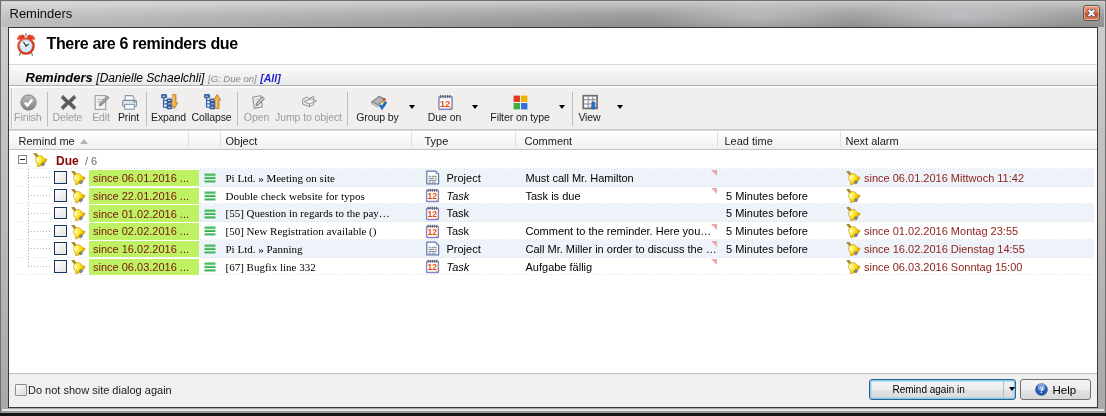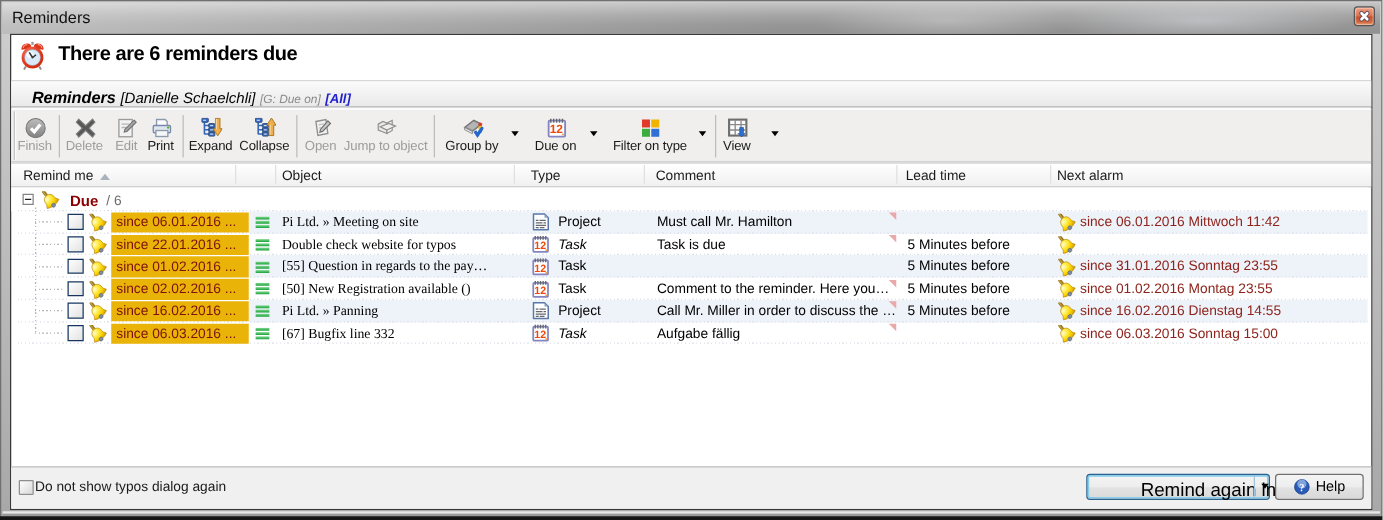--- a/index.html
+++ b/index.html
@@ -50,41 +50,41 @@
     border-top:1px solid #d5d5d5;border-bottom:1px solid #c4c4c4;box-sizing:border-box;}
   .hlabel{top:107.5px;font-size:11px;color:#1a1a1a;}
   .hsep{top:104px;width:1px;height:15px;background:#e0e0e0;}
   #sortarrow{left:71px;top:111.5px;width:0;height:0;border-left:4px solid transparent;
     border-right:4px solid transparent;border-bottom:5px solid #a9b2bd;}
   
   .row{left:0px;width:1085px;height:17.75px;}
   .row.alt .altbg{position:absolute;left:190px;top:0;width:895px;height:100%;background:#eef2f9;}
   .rowsep{position:absolute;left:5px;bottom:0;width:1080px;height:1px;
     background-image:repeating-linear-gradient(to right,#dce0e8 0,#dce0e8 1px,transparent 1px,transparent 3px);}
-  .redcell{left:80px;top:1.1px;width:110px;height:16.5px;background:#eab308;}
+  .redcell{left:80px;top:1.1px;width:110px;height:16.5px;background:#bef264;}
   .redcell span{position:absolute;left:4.5px;top:2.2px;font-size:11px;color:#7c120f;white-space:nowrap;}
   .cb{left:45.5px;top:2.4px;width:12.5px;height:12.5px;box-sizing:border-box;
     border:1.8px solid #17365f;background:linear-gradient(135deg,#ffffff,#e2e2e2);}
   .objtext{left:217px;top:3.1px;font-size:11px;color:#000;white-space:nowrap;font-family:Liberation Serif, serif;}
   .typetext{left:438px;top:3.1px;font-size:11px;color:#000;}
   .cmttext{left:517px;top:3.1px;font-size:11px;color:#000;white-space:nowrap;}
   .leadtext{left:717.5px;top:3.1px;font-size:11px;color:#000;}
   .alarmtext{left:855.5px;top:3.1px;font-size:11px;color:#8e241c;white-space:nowrap;}
   .tri{left:702.5px;top:1.4px;width:0;height:0;border-top:6px solid #e9a9a9;border-left:6px solid transparent;}
   
   #bottompanel{left:0px;top:345.5px;width:1088px;height:33.5px;background:#f0f0f0;
     border-top:1px solid #c0c0c0;box-sizing:border-box;}
   #dnscb{left:6.5px;top:356px;width:12px;height:12px;box-sizing:border-box;border:1px solid #8e8e8e;
     background:linear-gradient(135deg,#fefefe,#d9d9d9);border-radius:1px;}
   #dnslabel{left:19.5px;top:356.5px;font-size:11px;color:#1a1a1a;}
   #remindbtn{left:860px;top:351px;width:147px;height:21.5px;box-sizing:border-box;
     border:1px solid #2c628b;border-radius:3px;
     background:linear-gradient(to bottom,#f4f4f4 0%,#eeeeee 48%,#e2e2e2 55%,#dadada 100%);
     box-shadow:inset 0 0 0 1.4px #86cdec;}
-  #remindlabel{left:884px;top:356px;font-size:15px;color:#000;margin-left:20px;}
+  #remindlabel{left:884px;top:356px;font-size:10px;color:#000;}
   #remindsep{left:994px;top:352.5px;width:1px;height:18px;background:#9fc4da;}
   #remindarrow{left:1000px;top:359.5px;width:0;height:0;border-left:3.5px solid transparent;
     border-right:3.5px solid transparent;border-top:4px solid #000;}
   #helpbtn{left:1011px;top:351px;width:71px;height:21.5px;box-sizing:border-box;
     border:1px solid #707070;border-radius:3px;
     background:linear-gradient(to bottom,#f4f4f4 0%,#eeeeee 48%,#e2e2e2 55%,#d8d8d8 100%);}
   #helplabel{left:1044px;top:356px;font-size:11.5px;color:#000;}
   .belli{width:17px;height:15px;}
 </style>
 </head>
@@ -442,21 +442,20 @@
       </svg>
       <div class="abs objtext">[55] Question in regards to the pay…</div>
       <svg class="abs" style="left:416px;top:1.6px" width="15" height="15">
         <use href="#taskicon"></use>
       </svg>
       <div class="abs typetext" style="">Task</div>
       <div class="abs leadtext">5 Minutes before</div>
       <svg class="abs belli" style="left:836px;top:2.2px">
         <use href="#bell"></use>
       </svg>
-      <div class="abs alarmtext">since 31.01.2016 Sonntag 23:55</div>
     </div>
   <div class="abs row" style="top:194.65px">
       <div class="rowsep"></div>
       <div class="abs" style="left:19px;top:8.6px;width:22px;height:1px;background-image:repeating-linear-gradient(to right,#b5b5b5 0,#b5b5b5 1px,transparent 1px,transparent 3px)"></div>
       <div class="abs cb"></div>
       <svg class="abs belli" style="left:61px;top:2.4px">
         <use href="#bell"></use>
       </svg>
       <div class="abs redcell">
         <span>since 02.02.2016 ...</span>
@@ -525,21 +524,21 @@
       <div class="abs cmttext">Aufgabe fällig</div>
       <div class="abs tri"></div>
       <svg class="abs belli" style="left:836px;top:2.2px">
         <use href="#bell"></use>
       </svg>
       <div class="abs alarmtext">since 06.03.2016 Sonntag 15:00</div>
     </div>
 
   <div class="abs" id="bottompanel"></div>
   <div class="abs" id="dnscb"></div>
-  <div class="abs" id="dnslabel">Do not show typos dialog again</div>
+  <div class="abs" id="dnslabel">Do not show site dialog again</div>
   <div class="abs" id="remindbtn"></div>
   <div class="abs" id="remindlabel">Remind again in</div>
   <div class="abs" id="remindsep"></div>
   <div class="abs" id="remindarrow"></div>
   <div class="abs" id="helpbtn"></div>
   <svg class="abs" style="left:1026.5px;top:355px" width="13" height="13" viewBox="0 0 14 14">
     <circle cx="7" cy="7" r="6.3" fill="#2a5ab8" stroke="#1e4490" stroke-width="0.7"></circle>
     <circle cx="7" cy="4.6" r="4" fill="#8fb2e2" opacity="0.85"></circle>
     <text x="7" y="10.3" font-size="9" font-weight="bold" fill="#fff" text-anchor="middle" font-family="Liberation Serif">?</text>
   </svg>

